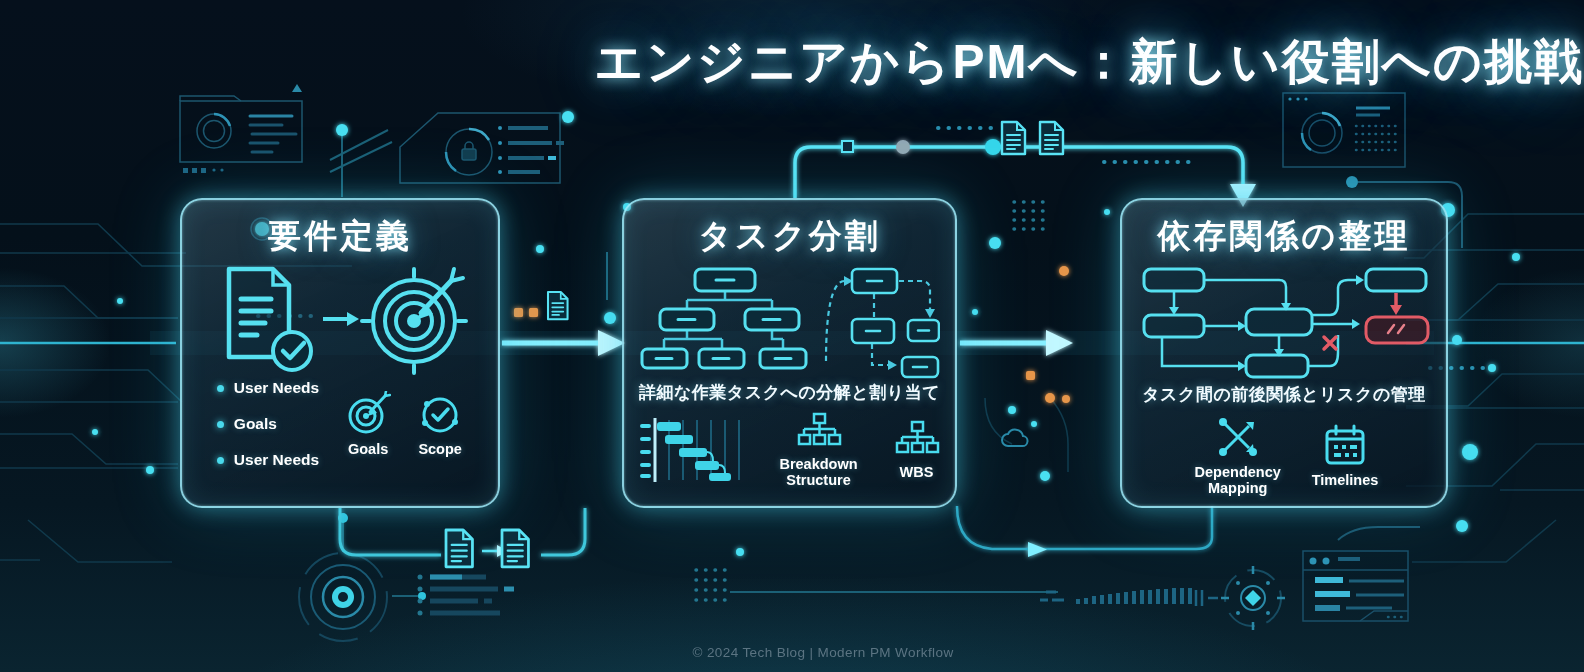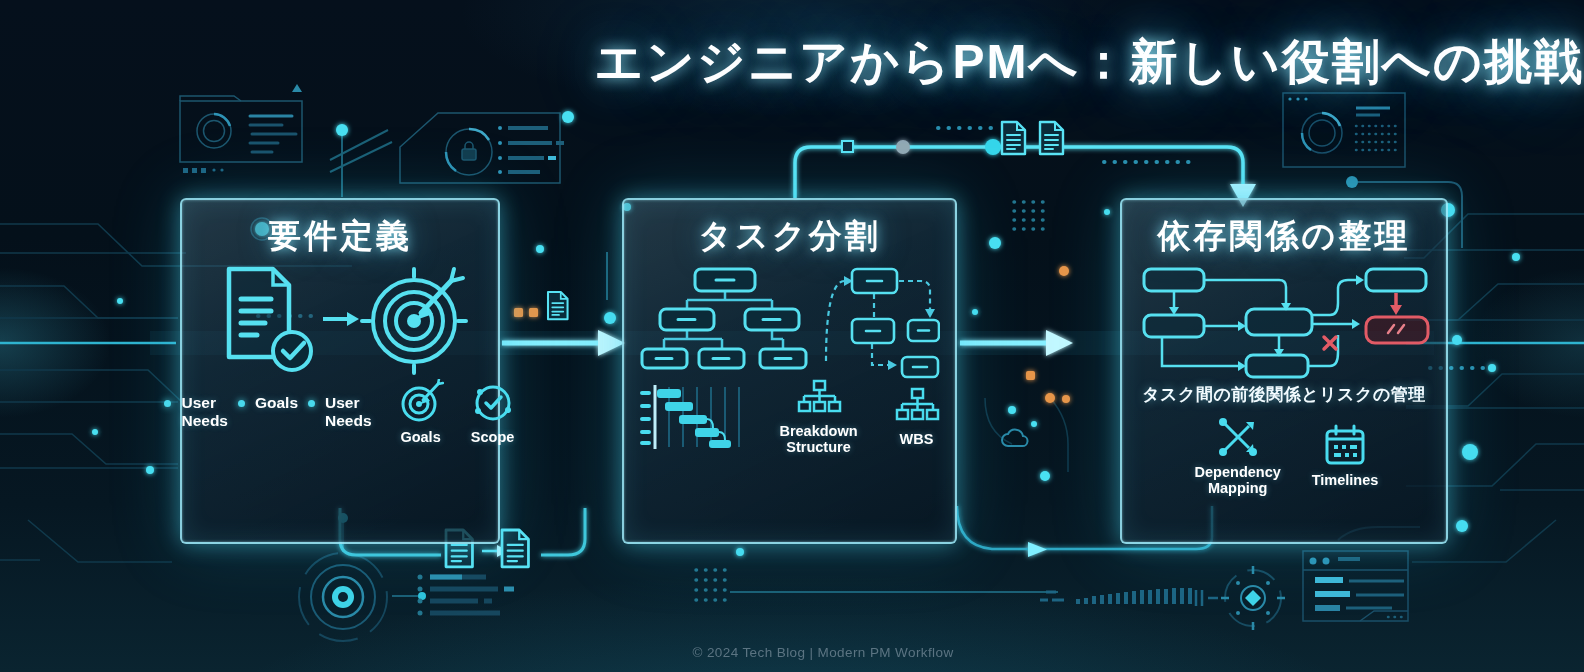--- a/index.html
+++ b/index.html
@@ -19,43 +19,43 @@
       linear-gradient(180deg,#05101c 0%,#04101a 35%,#061722 75%,#0a2430 100%);
   }
   .decor{position:absolute;left:0;top:0;}
   .main-title{
     position:absolute;left:0;top:30px;width:100%;margin:0;
     text-align:right;font-size:48px;font-weight:700;letter-spacing:2px;
     color:#fdfeff;
     text-shadow:0 0 14px rgba(150,235,255,.95),0 0 42px rgba(60,195,240,.65),0 0 80px rgba(40,160,220,.45);
   }
   .panel{
-    position:absolute;top:198px;height:346px;box-sizing:border-box;
-    border:2px solid rgba(160,240,255,.85);border-radius:6px;
+    position:absolute;top:198px;height:310px;box-sizing:border-box;
+    border:2px solid rgba(160,240,255,.85);border-radius:22px;
     background:linear-gradient(155deg, rgba(96,138,158,.34) 0%, rgba(28,58,76,.52) 38%, rgba(8,22,34,.78) 100%);
     box-shadow:0 0 22px rgba(80,225,250,.45),0 0 70px rgba(40,180,220,.22),
                inset 0 0 26px rgba(90,210,240,.14), inset 0 0 3px rgba(180,245,255,.55);
     display:flex;flex-direction:column;align-items:center;
   }
   .panel h2{
     margin:14px 0 0 0;font-size:33px;font-weight:700;color:#fff;letter-spacing:3px;
     text-shadow:0 0 12px rgba(140,232,252,.8),0 0 30px rgba(60,190,235,.5);
   }
   .art{margin-top:4px;flex:0 0 auto;}
   .caption{
     margin:2px 0 8px 0;font-size:17px;font-weight:700;color:#f2fbff;letter-spacing:.5px;
     text-shadow:0 0 8px rgba(120,220,245,.55);white-space:nowrap;
   }
   .items-row{display:flex;align-items:center;justify-content:center;gap:26px;margin-bottom:6px;}
   .item{display:flex;flex-direction:column;align-items:center;gap:4px;}
   .item .label{
     font-size:14.5px;font-weight:600;color:#fff;text-align:center;line-height:1.12;
     max-width:96px;text-shadow:0 0 6px rgba(120,220,245,.4);
   }
-  .bullets{list-style:none;margin:0;padding:0;display:flex;flex-direction:row;gap:10px;justify-content:center;}
+  .bullets{list-style:none;margin:0;padding:0;display:flex;flex-direction:column;gap:18px;justify-content:center;}
   .bullets li{
     position:relative;padding-left:17px;font-size:15.5px;font-weight:600;color:#fff;
     text-shadow:0 0 6px rgba(120,220,245,.35);
   }
   .bullets li::before{
     content:"";position:absolute;left:0;top:6px;width:7px;height:7px;border-radius:50%;
     background:#49d9ec;box-shadow:0 0 7px rgba(73,224,242,.9);
   }
   .footer{
     position:absolute;left:0;bottom:12px;width:100%;text-align:center;
@@ -437,20 +437,21 @@
         <rect x="212" y="6" width="45" height="24" rx="5"></rect>
         <rect x="212" y="56" width="42" height="24" rx="5"></rect>
         <rect x="268" y="57" width="31" height="21" rx="5"></rect>
         <rect x="262" y="94" width="36" height="20" rx="5"></rect>
       </g>
       <g stroke="#56e0f0" stroke-width="2.6" stroke-linecap="round">
         <path d="M227,18 h15 M226,68 h14 M278,67.5 h11 M273,104 h14"></path>
       </g>
     </g>
   </svg>
+  <p class="caption">詳細な作業タスクへの分解と割り当て</p>
   <div class="items-row">
     <div class="item">
       <svg class="ico" width="106" height="68" viewBox="0 0 106 68">
         <g stroke="#1f6e8a" stroke-width="1.5">
           <path d="M30,4 V64 M44,4 V64 M58,4 V64 M72,4 V64 M86,4 V64 M100,4 V64"></path>
         </g>
         <path d="M16,2 V66" stroke="#bfeffa" stroke-width="3"></path>
         <g stroke="#49dcef" stroke-width="4" stroke-linecap="round">
           <path d="M3,10 H10 M3,23 H10 M3,36 H10 M3,49 H10 M3,60 H10"></path>
         </g>

